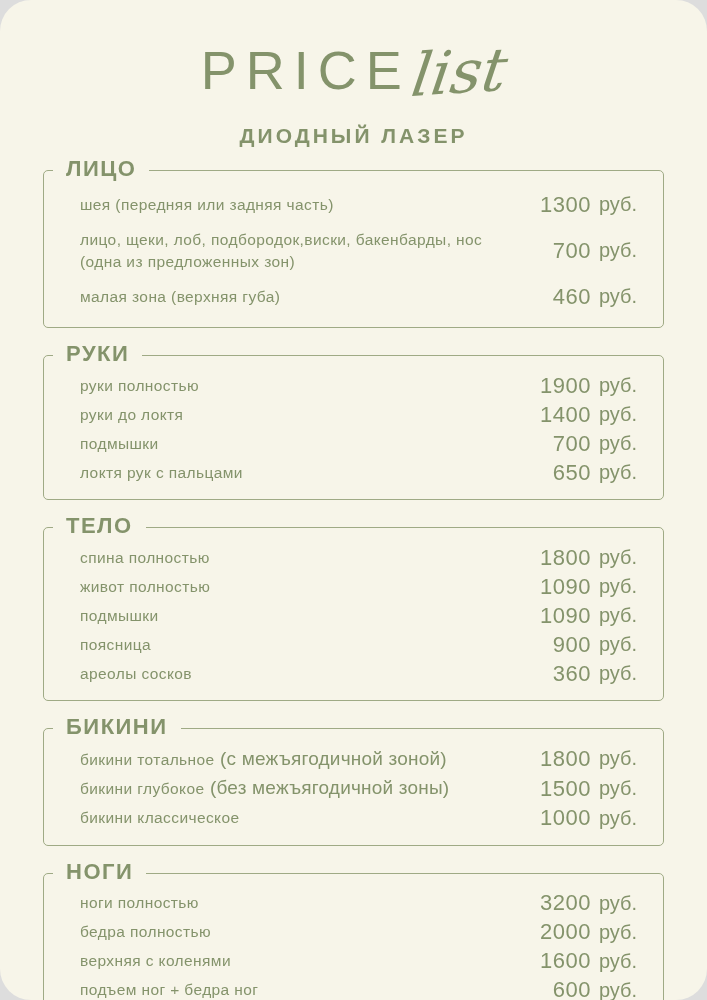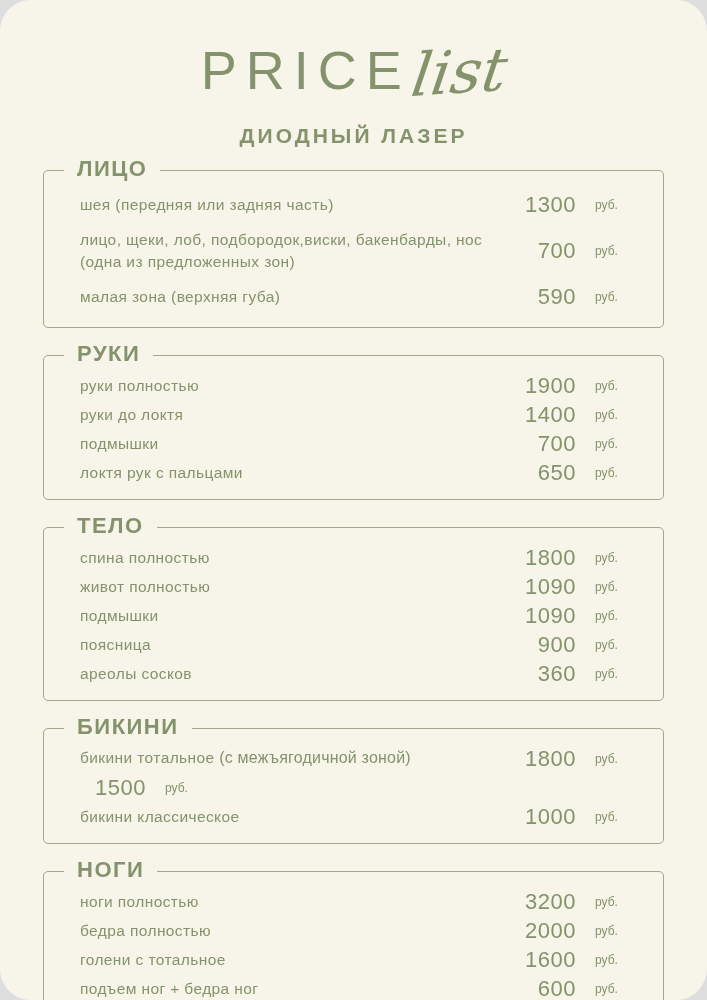--- a/index.html
+++ b/index.html
@@ -43,34 +43,34 @@
   
   .sections{margin-top:22px;}
   .box{
     position:relative;
     margin:0 43px 27px 43px;
     border:1.6px solid var(--border);
     border-radius:5px;
     padding:15px 22px 12px 36px;
   }
   .box-title{
-    position:absolute;top:0;left:20px;
+    position:absolute;top:0;left:9px;
     transform:translateY(-58%);
     background:var(--page-bg);
     padding:0 13px;
     font-size:22px;font-weight:bold;letter-spacing:1.5px;
     color:var(--accent);
     line-height:1;
   }
-  .row{display:flex;align-items:center;padding:1.5px 0;gap:15px;}
+  .row{display:flex;align-items:center;padding:1.5px 0;}
   .sections .box:first-child .row{padding:5.5px 0;}
   .row-name{flex:1;font-size:15.5px;letter-spacing:.4px;line-height:1.42;}
-  .row-note{font-size:16px;letter-spacing:.2px;}
+  .row-note{font-size:19px;letter-spacing:.2px;}
   .row-price{width:66px;text-align:right;font-size:22px;letter-spacing:.5px;}
-  .row-unit{width:46px;text-align:left;font-size:12px;margin-left:4px;}
+  .row-unit{width:46px;text-align:center;font-size:20px;margin-left:4px;}
   
   .footer{
     margin-top:auto;
     background:var(--footer-bg);
     color:var(--footer-text);
     height:113px;
     display:flex;justify-content:space-between;align-items:stretch;
   }
   .contact{padding:22px 0 0 43px;}
   .contact-line{font-size:14px;letter-spacing:.6px;line-height:1.6;}
@@ -104,21 +104,21 @@
           <span class="row-price">1300</span>
           <span class="row-unit">руб.</span>
         </div>
         <div class="row">
           <span class="row-name">лицо, щеки, лоб, подбородок,виски, бакенбарды, нос (одна из предложенных зон)</span>
           <span class="row-price">700</span>
           <span class="row-unit">руб.</span>
         </div>
         <div class="row">
           <span class="row-name">малая зона (верхняя губа)</span>
-          <span class="row-price">590</span>
+          <span class="row-price">460</span>
           <span class="row-unit">руб.</span>
         </div>
       </section>
       <section class="box">
         <div class="box-title">РУКИ</div>
         <div class="row">
           <span class="row-name">руки полностью</span>
           <span class="row-price">1900</span>
           <span class="row-unit">руб.</span>
         </div>
@@ -167,20 +167,21 @@
         </div>
       </section>
       <section class="box">
         <div class="box-title">БИКИНИ</div>
         <div class="row">
           <span class="row-name">бикини тотальное<span class="row-note"> (с межъягодичной зоной)</span></span>
           <span class="row-price">1800</span>
           <span class="row-unit">руб.</span>
         </div>
         <div class="row">
+          <span class="row-name">бикини глубокое<span class="row-note"> (без межъягодичной зоны)</span></span>
           <span class="row-price">1500</span>
           <span class="row-unit">руб.</span>
         </div>
         <div class="row">
           <span class="row-name">бикини классическое</span>
           <span class="row-price">1000</span>
           <span class="row-unit">руб.</span>
         </div>
       </section>
       <section class="box">
@@ -189,21 +190,21 @@
           <span class="row-name">ноги полностью</span>
           <span class="row-price">3200</span>
           <span class="row-unit">руб.</span>
         </div>
         <div class="row">
           <span class="row-name">бедра полностью</span>
           <span class="row-price">2000</span>
           <span class="row-unit">руб.</span>
         </div>
         <div class="row">
-          <span class="row-name">голени с тотальное</span>
+          <span class="row-name">верхняя с коленями</span>
           <span class="row-price">1600</span>
           <span class="row-unit">руб.</span>
         </div>
         <div class="row">
           <span class="row-name">подъем ног + бедра ног</span>
           <span class="row-price">600</span>
           <span class="row-unit">руб.</span>
         </div>
       </section>
     </main>

